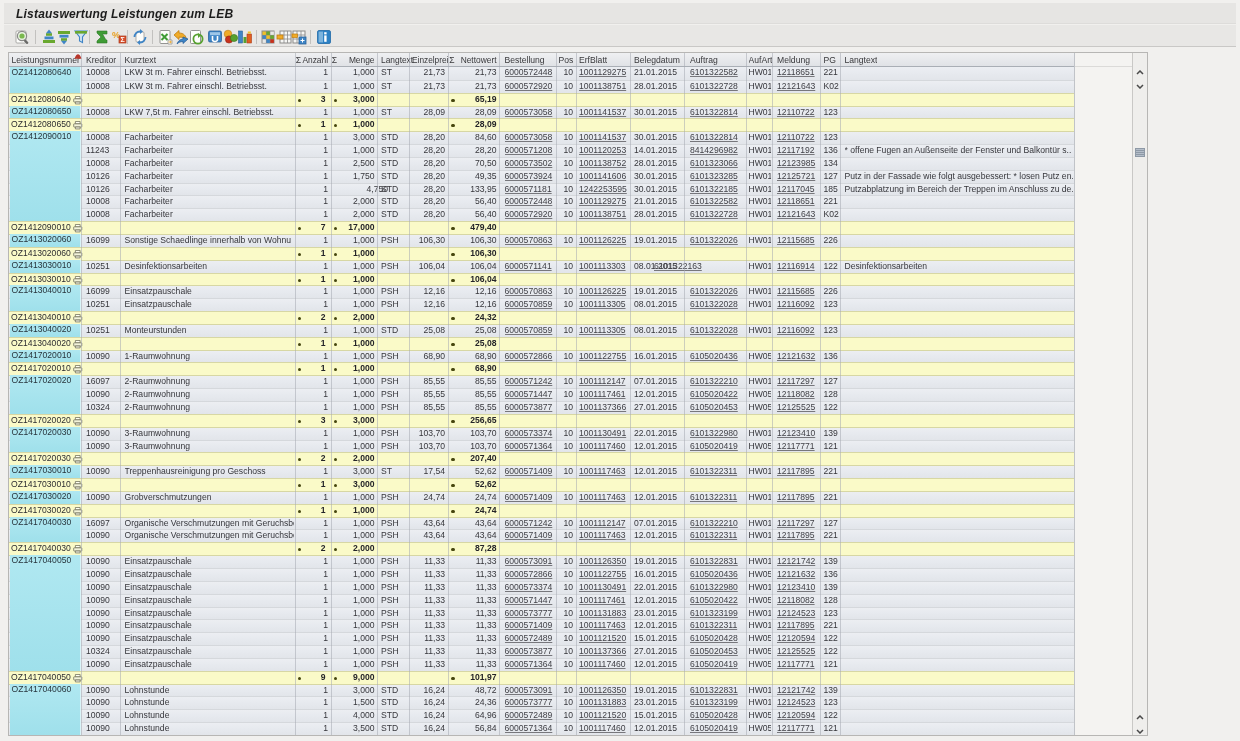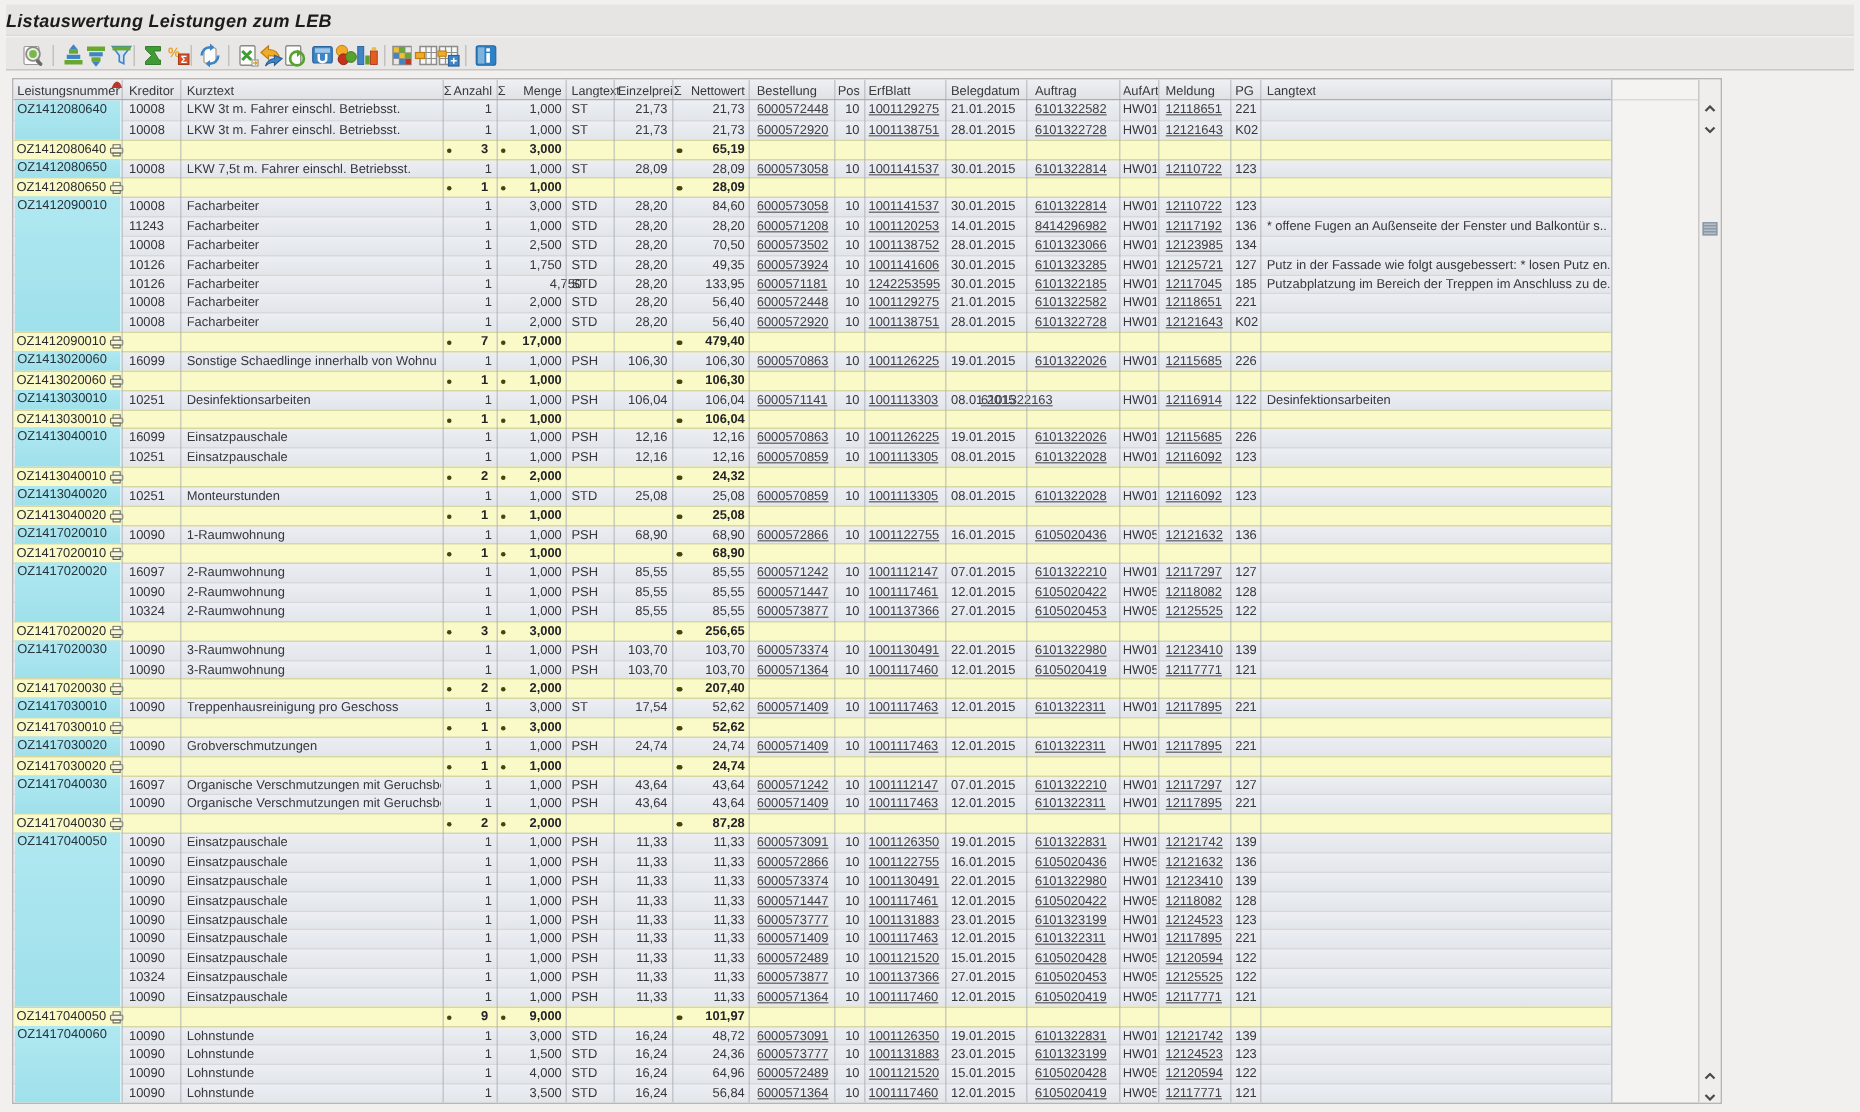--- a/index.html
+++ b/index.html
@@ -1,20 +1,20 @@
 <!DOCTYPE html>
 <html><head><meta charset="utf-8"><title>Listauswertung Leistungen zum LEB</title>
 <style>
 *{margin:0;padding:0;box-sizing:border-box}
 html,body{width:1240px;height:741px;overflow:hidden;background:#f1f0ee;
  font-family:"Liberation Sans",sans-serif;}
 .abs{position:absolute}
 #page{position:relative;width:1240px;height:741px;background:#f1f0ee}
 #titlebar{position:absolute;left:4px;top:3px;width:1232px;height:21px;background:#e6e5e3;border-bottom:1px solid #dddcda}
-#title{position:absolute;left:0;top:3.5px;font-size:12px;font-weight:bold;font-style:italic;color:#1c1c1c;letter-spacing:.2px}
+#title{position:absolute;left:12px;top:3.5px;font-size:12px;font-weight:bold;font-style:italic;color:#1c1c1c;letter-spacing:.2px}
 #toolbar{position:absolute;left:4px;top:25px;width:1232px;height:22px;background:#e8e7e5;border-bottom:1px solid #c9c8c6}
 .tsep{position:absolute;top:5px;width:1px;height:14px;background:#c2c1bf}
 .ico{position:absolute;top:4px;width:16px;height:16px}
 #grid{position:absolute;left:8px;top:52px;width:1140px;height:684px;border:1px solid #b7b6b4;background:#f4f3f1;overflow:hidden}
 #hdr{position:absolute;left:0;top:0;width:1064.5px;height:14px;background:linear-gradient(#eff0f2,#e0e2e6);border-bottom:1px solid #a9aeb5}
 .h{position:absolute;top:2.3px;font-size:8.6px;color:#38383b;white-space:nowrap;overflow:hidden}
 .r{position:absolute;left:0;width:1064.5px;overflow:hidden}
 .rn{background:linear-gradient(#eceef2,#e7eaef 45%,#e2e5ea)}
 .ry{background:#fafac8}
 .c{position:absolute;top:0;font-size:8.6px;color:#36363b;white-space:nowrap;overflow:hidden;line-height:11.2px}

